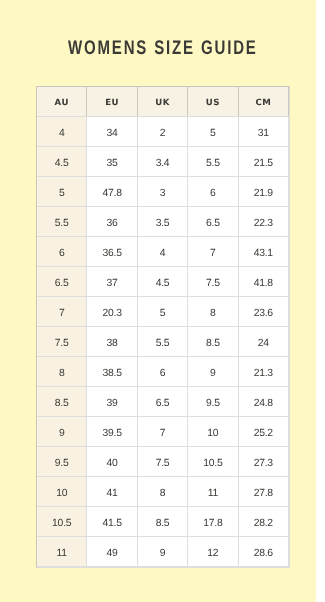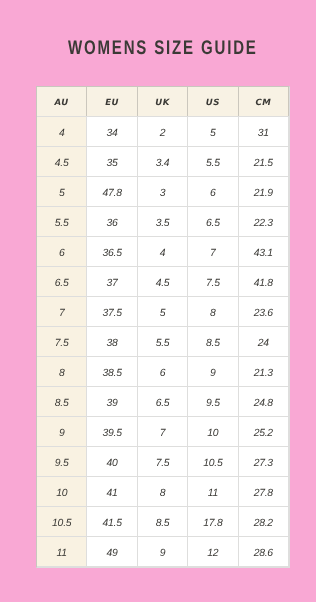--- a/index.html
+++ b/index.html
@@ -12,21 +12,21 @@
   }
   body {
     font-family: "Liberation Sans", sans-serif;
     -webkit-font-smoothing: antialiased;
     text-rendering: geometricPrecision;
   }
   .page {
     position: relative;
     width: 316px;
     height: 602px;
-    background: #f9a8d4;
+    background: #fef9c3;
     
     will-change: transform;
   }
   .title-inner {
     display: inline-block;
     transform: scaleX(0.76);
     transform-origin: center center;
     white-space: nowrap;
   }
   .title {
@@ -58,21 +58,20 @@
     border-top: 1px solid #c9c6be;
     border-left: 1px solid #c9c6be;
     border-right: 1px solid #dededd;
     border-bottom: 1px solid #dededd;
     pointer-events: none;
   }
   table {
     border-collapse: collapse;
     width: 253px;
     table-layout: fixed;
-    font-style: italic;
   }
   th, td {
     width: 20%;
     height: 29px;
     text-align: center;
     vertical-align: middle;
     border: 1px solid #dededd;
     font-size: 10.4px;
     letter-spacing: -0.25px;
     line-height: 29px;
@@ -159,21 +158,21 @@
           </tr>
           <tr>
             <td class="col-first"><span>6.5</span></td>
             <td><span>37</span></td>
             <td><span>4.5</span></td>
             <td><span>7.5</span></td>
             <td><span>41.8</span></td>
           </tr>
           <tr>
             <td class="col-first"><span>7</span></td>
-            <td><span>37.5</span></td>
+            <td><span>20.3</span></td>
             <td><span>5</span></td>
             <td><span>8</span></td>
             <td><span>23.6</span></td>
           </tr>
           <tr>
             <td class="col-first"><span>7.5</span></td>
             <td><span>38</span></td>
             <td><span>5.5</span></td>
             <td><span>8.5</span></td>
             <td><span>24</span></td>

